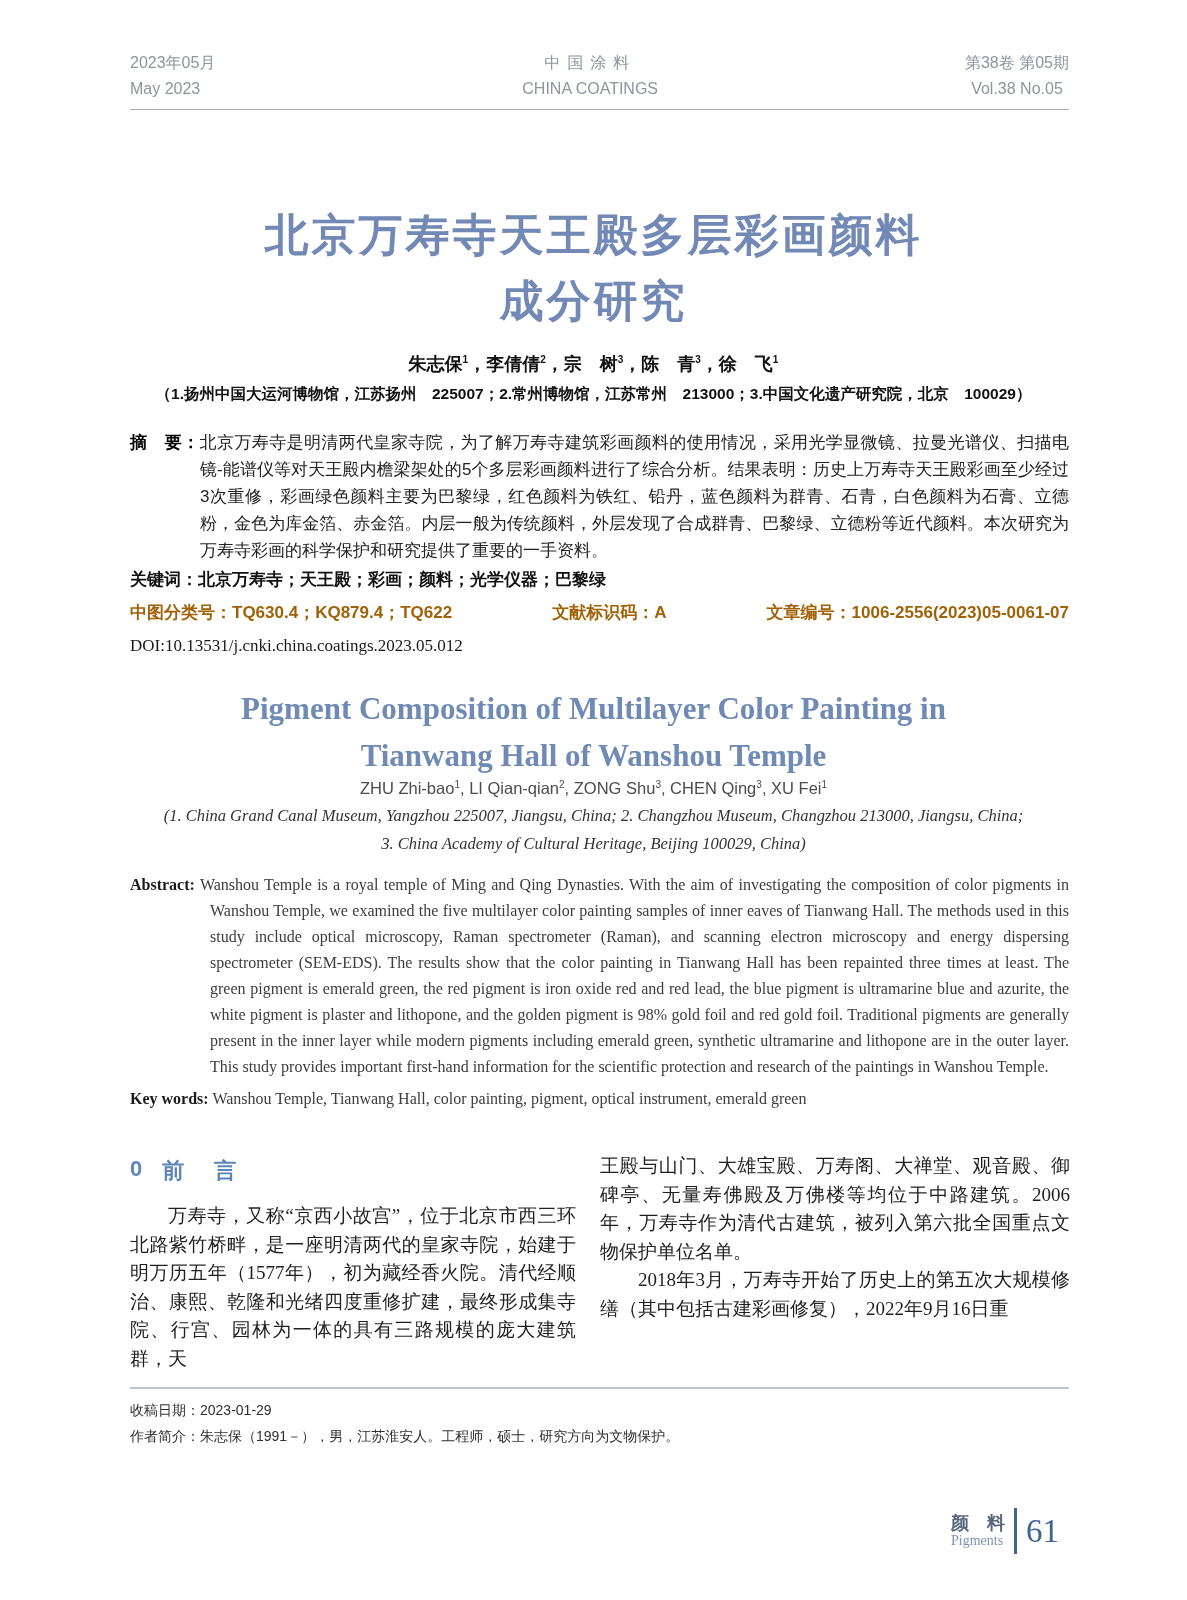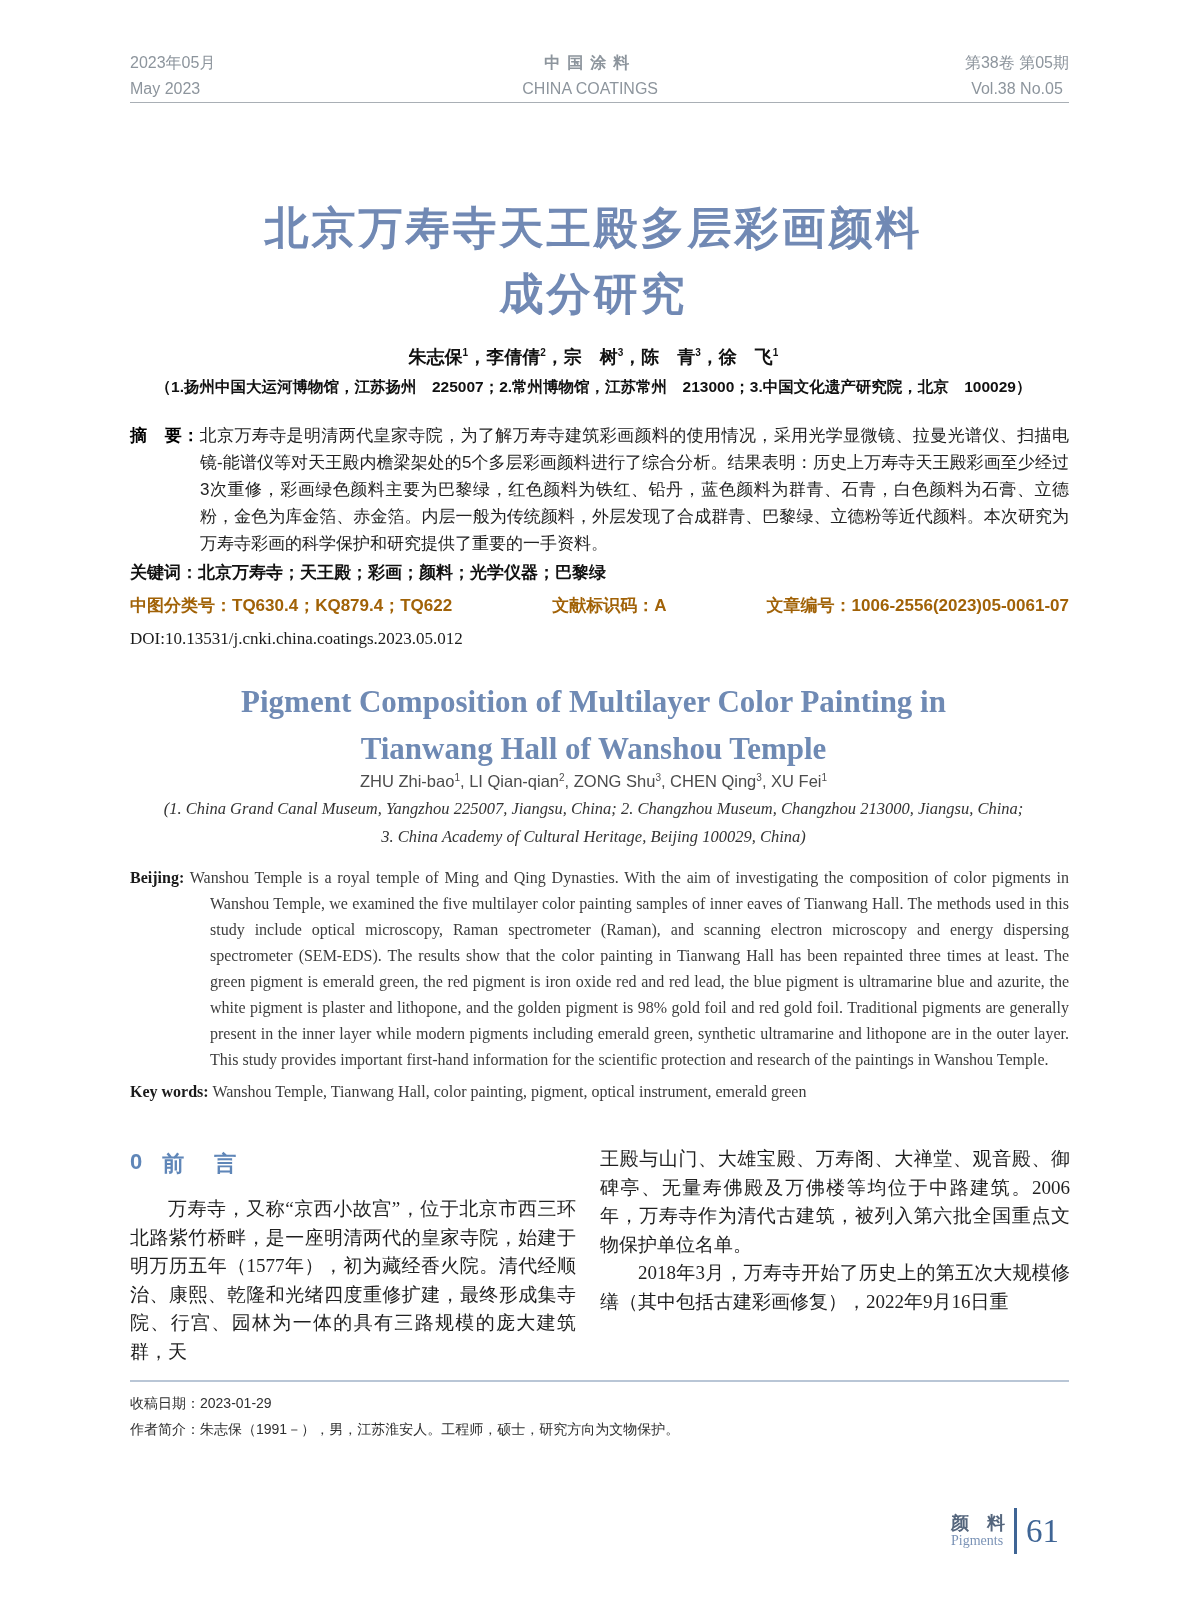--- a/index.html
+++ b/index.html
@@ -6,27 +6,27 @@
   html,body { background:#e8e8e8; }
   .page {
     width:1187px; height:1600px; margin:0 auto; background:#ffffff;
     position:relative; overflow:hidden; color:#222;
     font-family:"Liberation Sans", sans-serif;
   }
   sup { font-size:10px; vertical-align:super; line-height:0; }
 
   
   .journal-header {
-    margin:0 118px 0 130px; padding-top:50px; 
+    margin:0 118px 0 130px; padding-top:50px; padding-bottom:7px;
     display:flex; justify-content:space-between; align-items:flex-end;
     color:#8d959d; font-size:16px; line-height:26px;
     border-bottom:1px solid #a9afb5;
   }
   .jh-center { text-align:center; }
-  .jh-center .cn { letter-spacing:7px;font-weight:bold; }
+  .jh-center .cn { letter-spacing:7px; }
   .jh-right { text-align:center; }
 
   
   .cn-title {
     margin-top:92px; text-align:center; color:#7189b4;
     font-size:44px; font-weight:bold; line-height:1.5; letter-spacing:3px;
   }
 
   .authors-cn { margin-top:18px; text-align:center; font-weight:bold; font-size:18px; color:#111; }
   .affil-cn { margin-top:8px; text-align:center; font-weight:bold; font-size:15.5px; color:#111; }
@@ -154,21 +154,21 @@
   <div class="en-authors">
     <span></span><span>ZHU Zhi-bao</span><sup>1</sup><span>, </span><span>LI Qian-qian</span><sup>2</sup><span>, </span><span>ZONG Shu</span><sup>3</sup><span>, </span><span>CHEN Qing</span><sup>3</sup><span>, </span><span>XU Fei</span><sup>1</sup>
   </div>
 
   <div class="en-affil">
     <div>(1. China Grand Canal Museum, Yangzhou 225007, Jiangsu, China; 2. Changzhou Museum, Changzhou 213000, Jiangsu, China;</div>
     <div>3. China Academy of Cultural Heritage, Beijing 100029, China)</div>
   </div>
 
   <div class="en-abstract hang-en">
-    <span class="lbl">Beijing:</span>
+    <span class="lbl">Abstract:</span>
     <span>Wanshou Temple is a royal temple of Ming and Qing Dynasties. With the aim of investigating the composition of color pigments in Wanshou Temple, we examined the five multilayer color painting samples of inner eaves of Tianwang Hall. The methods used in this study include optical microscopy, Raman spectrometer (Raman), and scanning electron microscopy and energy dispersing spectrometer (SEM-EDS). The results show that the color painting in Tianwang Hall has been repainted three times at least. The green pigment is emerald green, the red pigment is iron oxide red and red lead, the blue pigment is ultramarine blue and azurite, the white pigment is plaster and lithopone, and the golden pigment is 98% gold foil and red gold foil. Traditional pigments are generally present in the inner layer while modern pigments including emerald green, synthetic ultramarine and lithopone are in the outer layer. This study provides important first-hand information for the scientific protection and research of the paintings in Wanshou Temple.</span>
   </div>
 
   <div class="en-keywords">
     <span class="lbl">Key words:</span>
     <span>Wanshou Temple, Tianwang Hall, color painting, pigment, optical instrument, emerald green</span>
   </div>
 
   <div class="body-cols">
     <div class="col-left">

